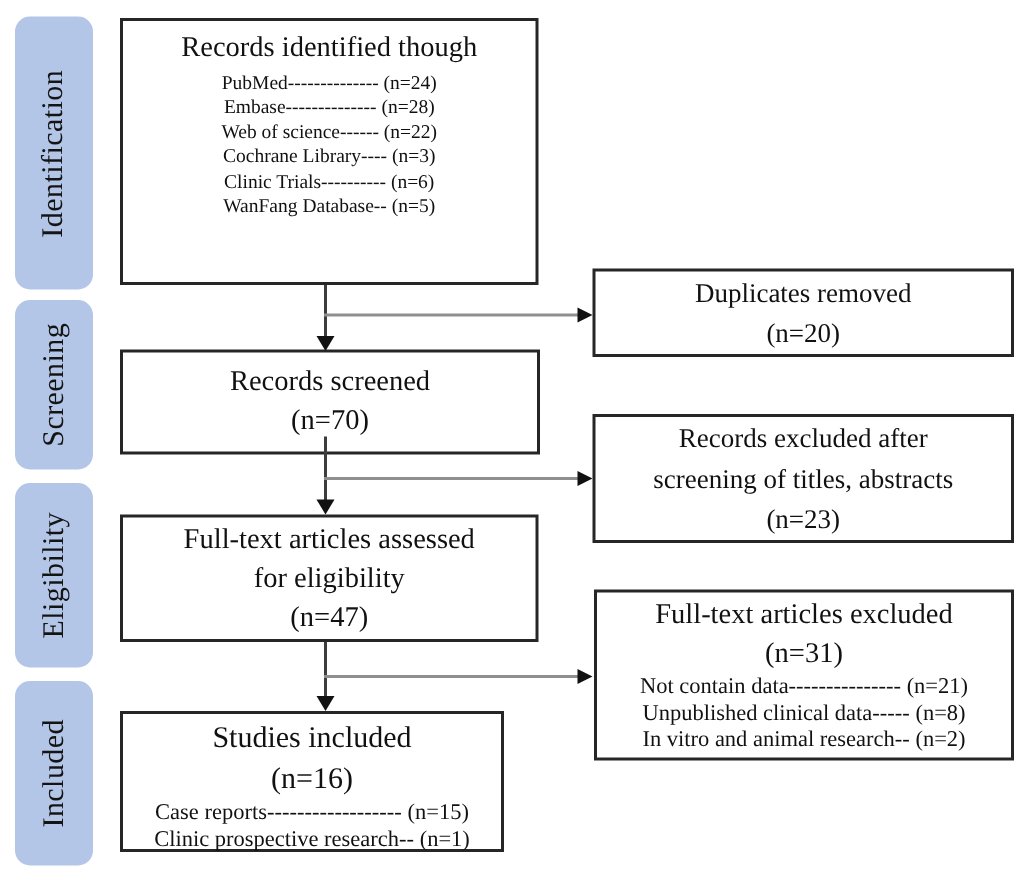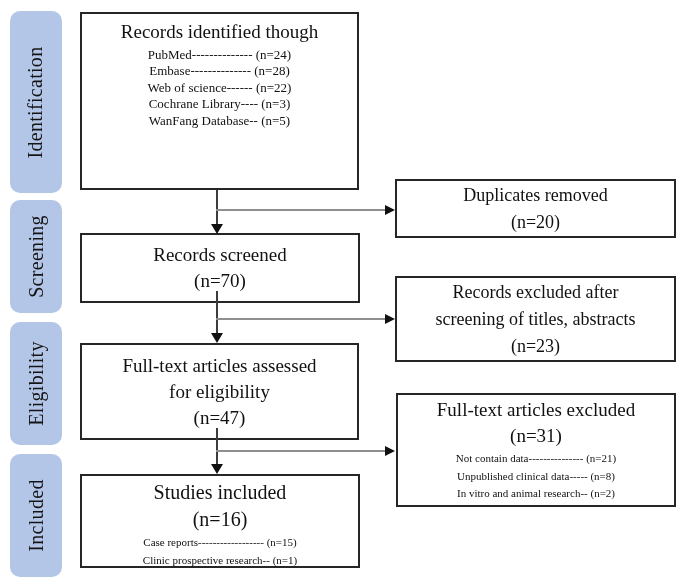--- a/index.html
+++ b/index.html
@@ -55,21 +55,21 @@
   .title-md  { font-size: 18px; line-height: 27px; }
   .note-sm   { font-size: 13px; }
   .items {
     margin-top: 2px;
     font-size: 13px;
     line-height: 16.4px;
   }
   .items .list-line { white-space: nowrap; }
   .items-lg {
     margin-top: 1px;
-    font-size: 11px;
+    font-size: 15px;
     line-height: 17.5px;
   }
 
   
   .vline {
     position: absolute;
     width: 2px;
     background: #3d3d3d;
   }
   .hline {
@@ -112,36 +112,37 @@
 
   <div class="box" style="left:80px;top:12px;width:279px;height:178px;padding-top:5px;">
     <div class="title-lg">
       <div>Records identified though</div>
     </div>
     <div class="items">
         <div class="list-line">PubMed-------------- (n=24)</div>
         <div class="list-line">Embase-------------- (n=28)</div>
         <div class="list-line">Web of science------ (n=22)</div>
         <div class="list-line">Cochrane Library---- (n=3)</div>
+        <div class="list-line">Clinic Trials---------- (n=6)</div>
         <div class="list-line">WanFang Database-- (n=5)</div>
       </div>
   </div>
 
   <div class="box centered title-lg" style="left:80px;top:233px;width:280px;height:70px;">
     <div>Records screened</div>
     <div>(n=70)</div>
   </div>
 
-  <div class="box centered title-lg" style="left:80px;top:343px;width:279px;height:97px;">
+  <div class="box centered title-lg" style="left:80px;top:343px;width:279px;height:85px;">
     <div>Full-text articles assessed</div>
     <div>for eligibility</div>
     <div>(n=47)</div>
   </div>
 
-  <div class="box" style="left:80px;top:474px;width:280px;height:94px;padding-top:3px;">
+  <div class="box" style="left:80px;top:474px;width:256px;height:94px;padding-top:3px;">
     <div class="title-xl">Studies included</div>
     <div class="title-xl">(n=16)</div>
     <div class="items-lg">
         <div class="list-line">Case reports------------------ (n=15)</div>
         <div class="list-line">Clinic prospective research-- (n=1)</div>
       </div>
   </div>
 
   <div class="box centered title-md" style="left:395px;top:179px;width:281px;height:59px;">
     <div>Duplicates removed</div>

